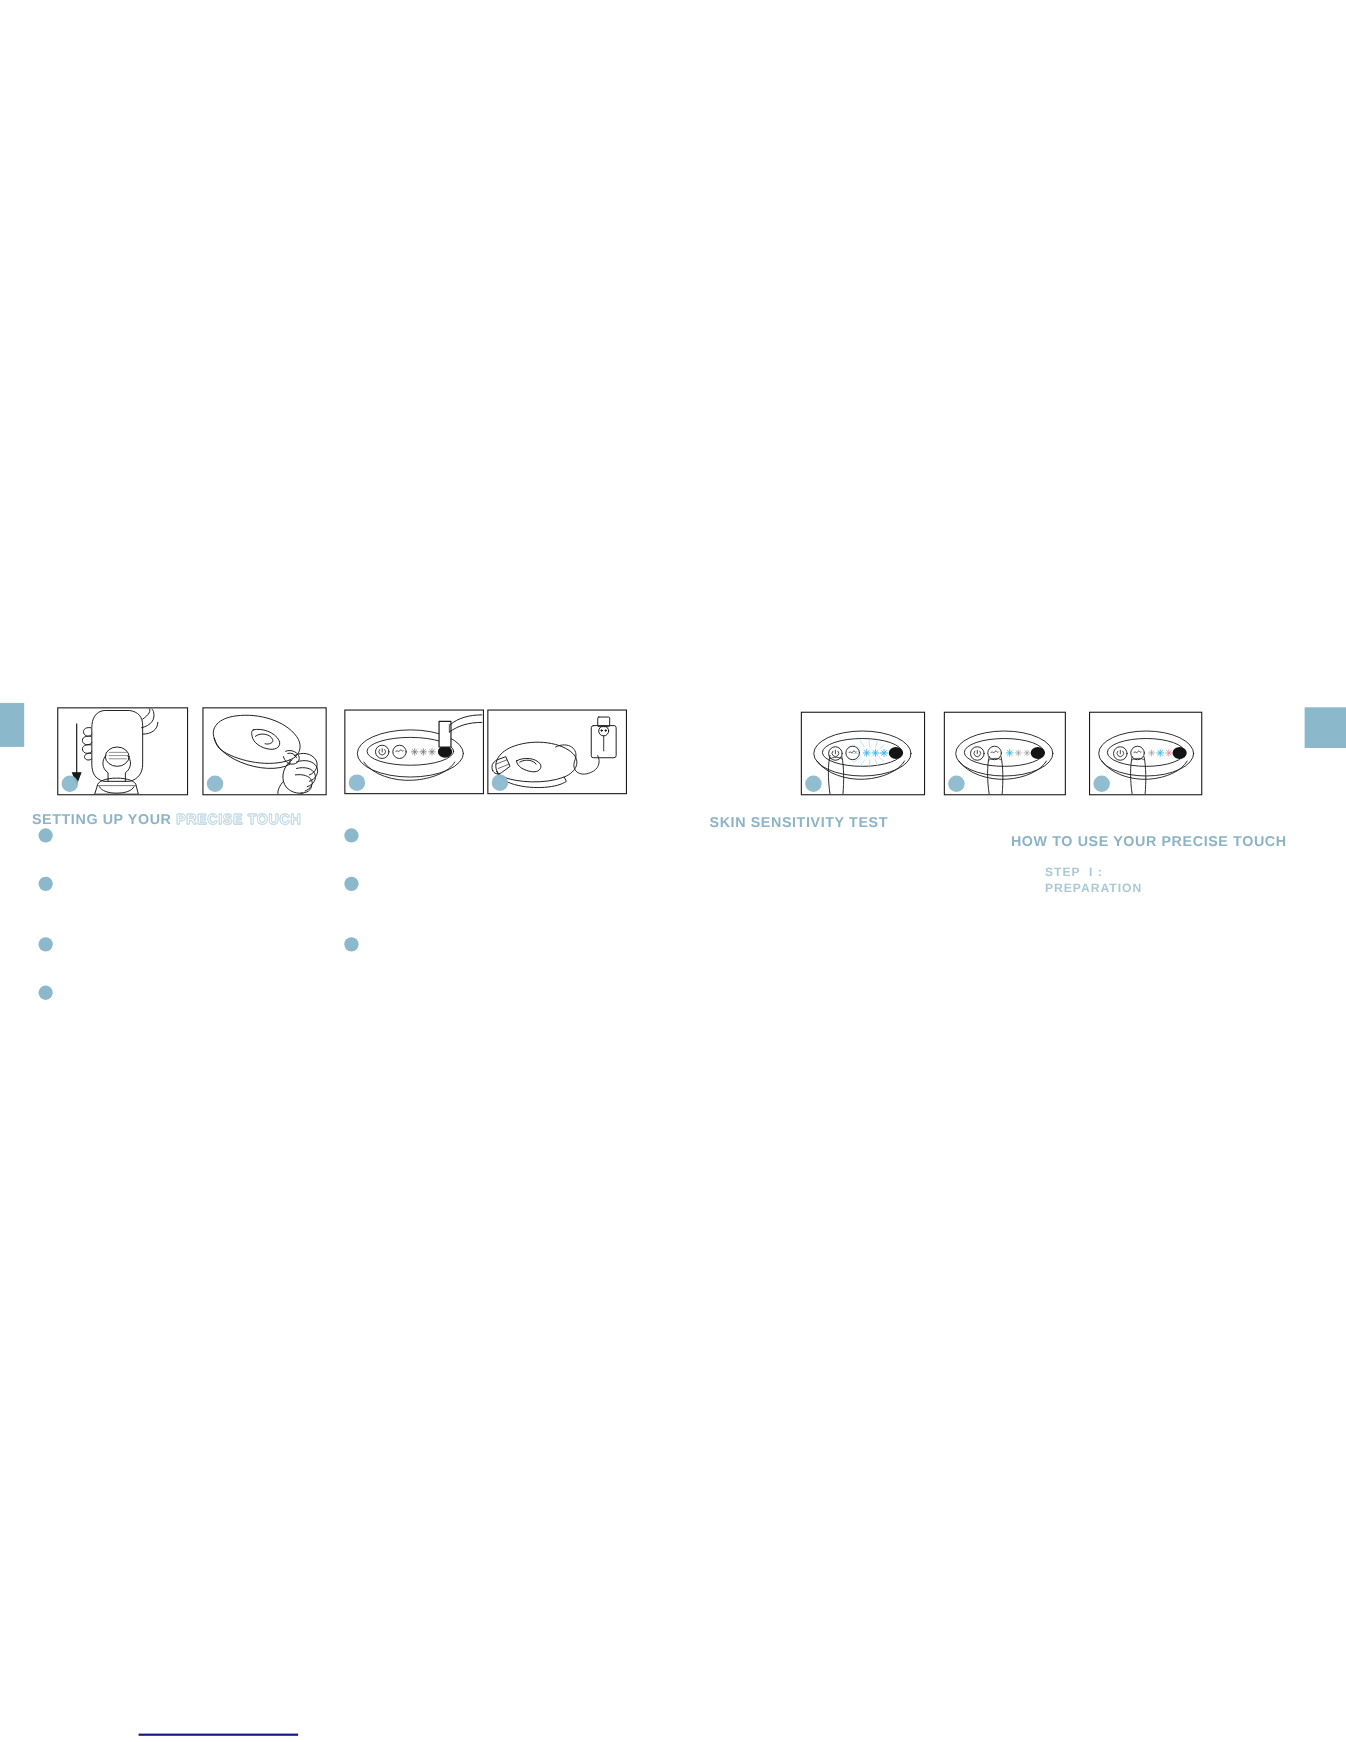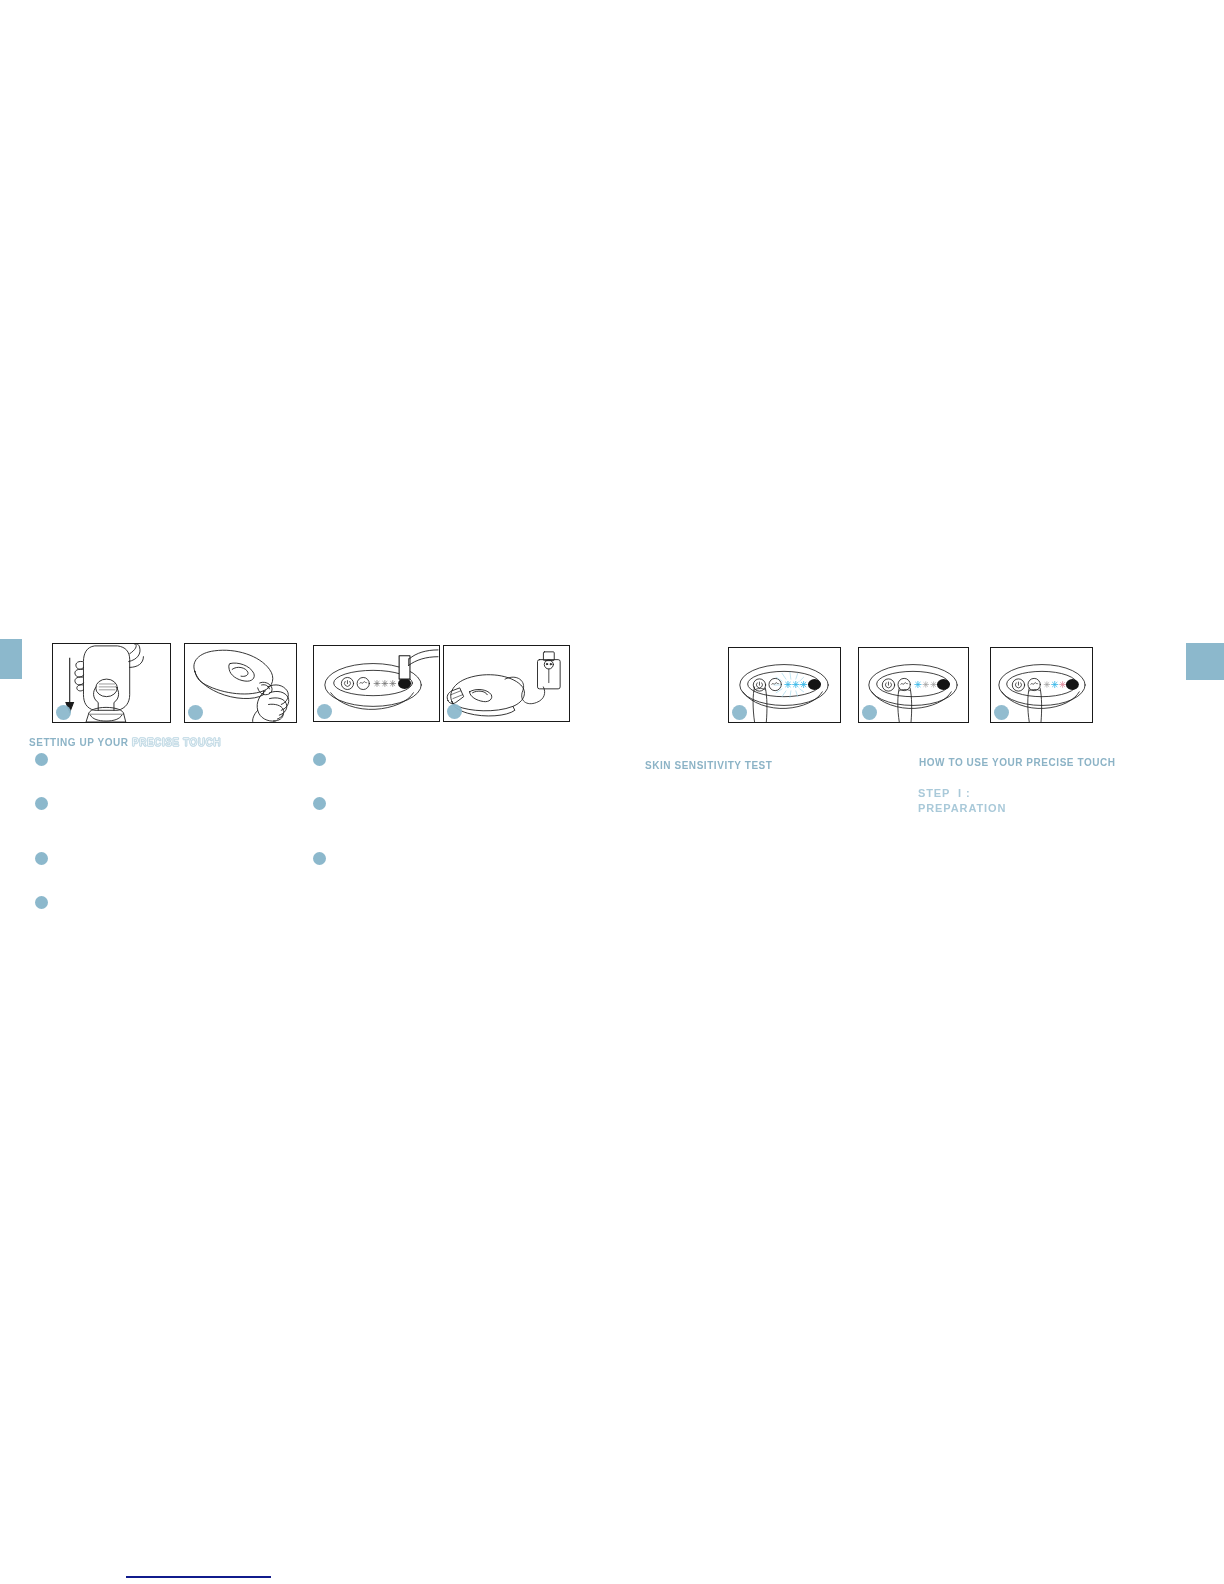--- a/index.html
+++ b/index.html
@@ -55,48 +55,49 @@
   #panel-4 { left: 443px; top: 645px; width: 127px; height: 77px; }
   
   #panel-5 { left: 728px; top: 647px; width: 113px; height: 76px; }
   #panel-6 { left: 858px; top: 647px; width: 111px; height: 76px; }
   #panel-7 { left: 990px; top: 647px; width: 103px; height: 76px; }
 
   
   .heading {
     position: absolute;
     font-family: "Liberation Sans", sans-serif;
-    font-size: 10px;
+    font-size: 13px;
     font-weight: bold;
     letter-spacing: 0.55px;
     white-space: nowrap;
     color: #8cb3c6;
   }
   .heading .outline {
     color: #ffffff;
     -webkit-text-stroke: 0.7px #bcd6e2;
     text-shadow:
        0.6px 0 0 #cfe3ec,
       -0.6px 0 0 #cfe3ec,
        0 0.6px 0 #cfe3ec,
        0 -0.6px 0 #cfe3ec;
   }
   #heading-setup      { left: 29px;  top: 737px; }
-  #heading-skin-test  { left: 645px; top: 740px; margin-top: 20px; }
+  #heading-skin-test  { left: 645px; top: 740px; }
   #heading-howto      { left: 919px; top: 740px; margin-top: 17px; }
 
   .substep {
     position: absolute;
     font-family: "Liberation Sans", sans-serif;
     font-size: 11px;
     font-weight: bold;
     letter-spacing: 0.9px;
     color: #a9c9d9;
     line-height: 15px;
     white-space: pre;
+    margin-left: 32px;
   }
   #substep-step1 { left: 918px; top: 786px; }
 
   
   .bullet {
     position: absolute;
     width: 13px;
     height: 13px;
     border-radius: 50%;
     background: #8cb8cc;

